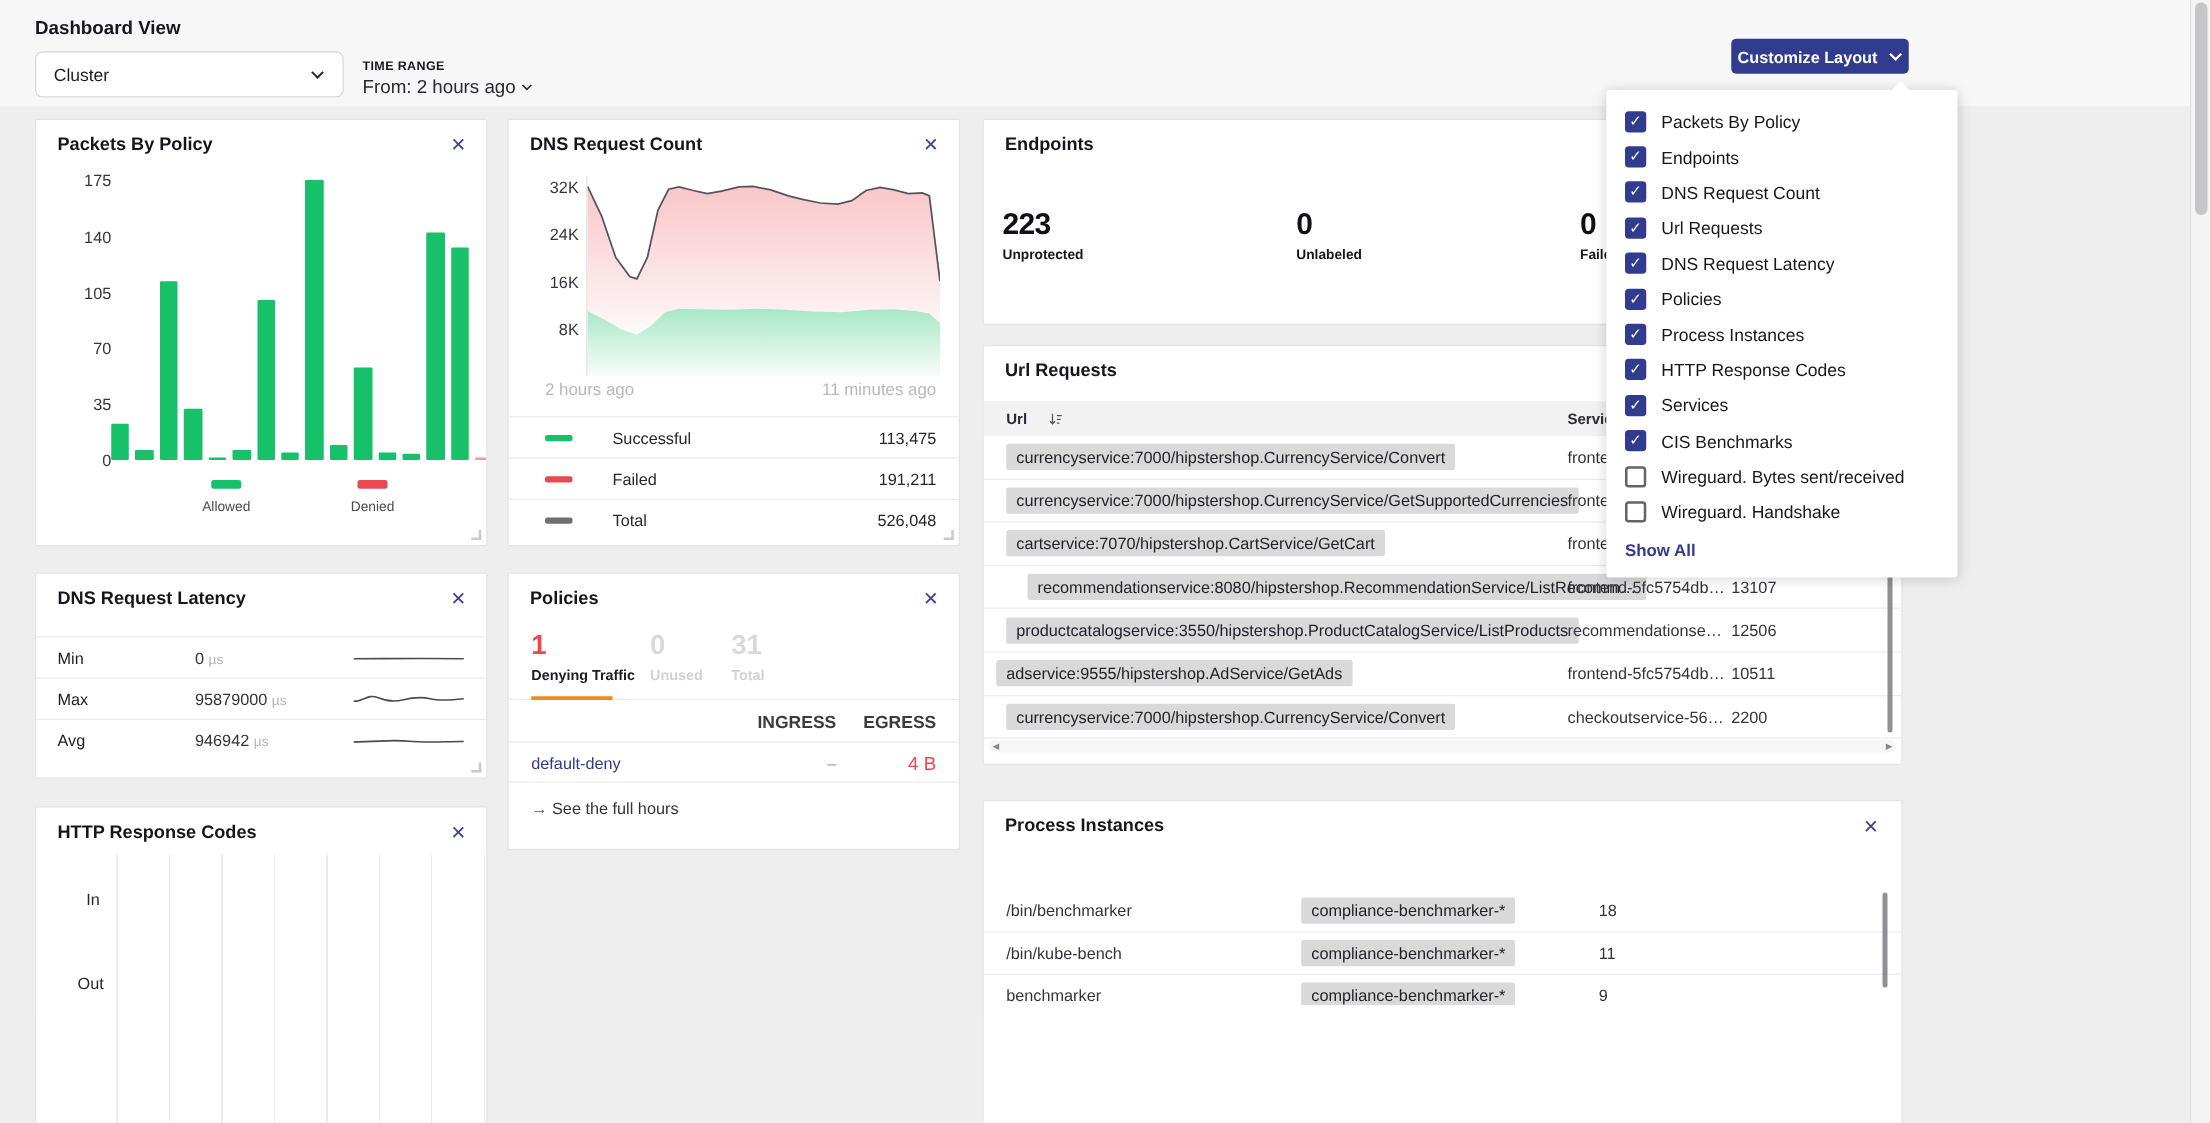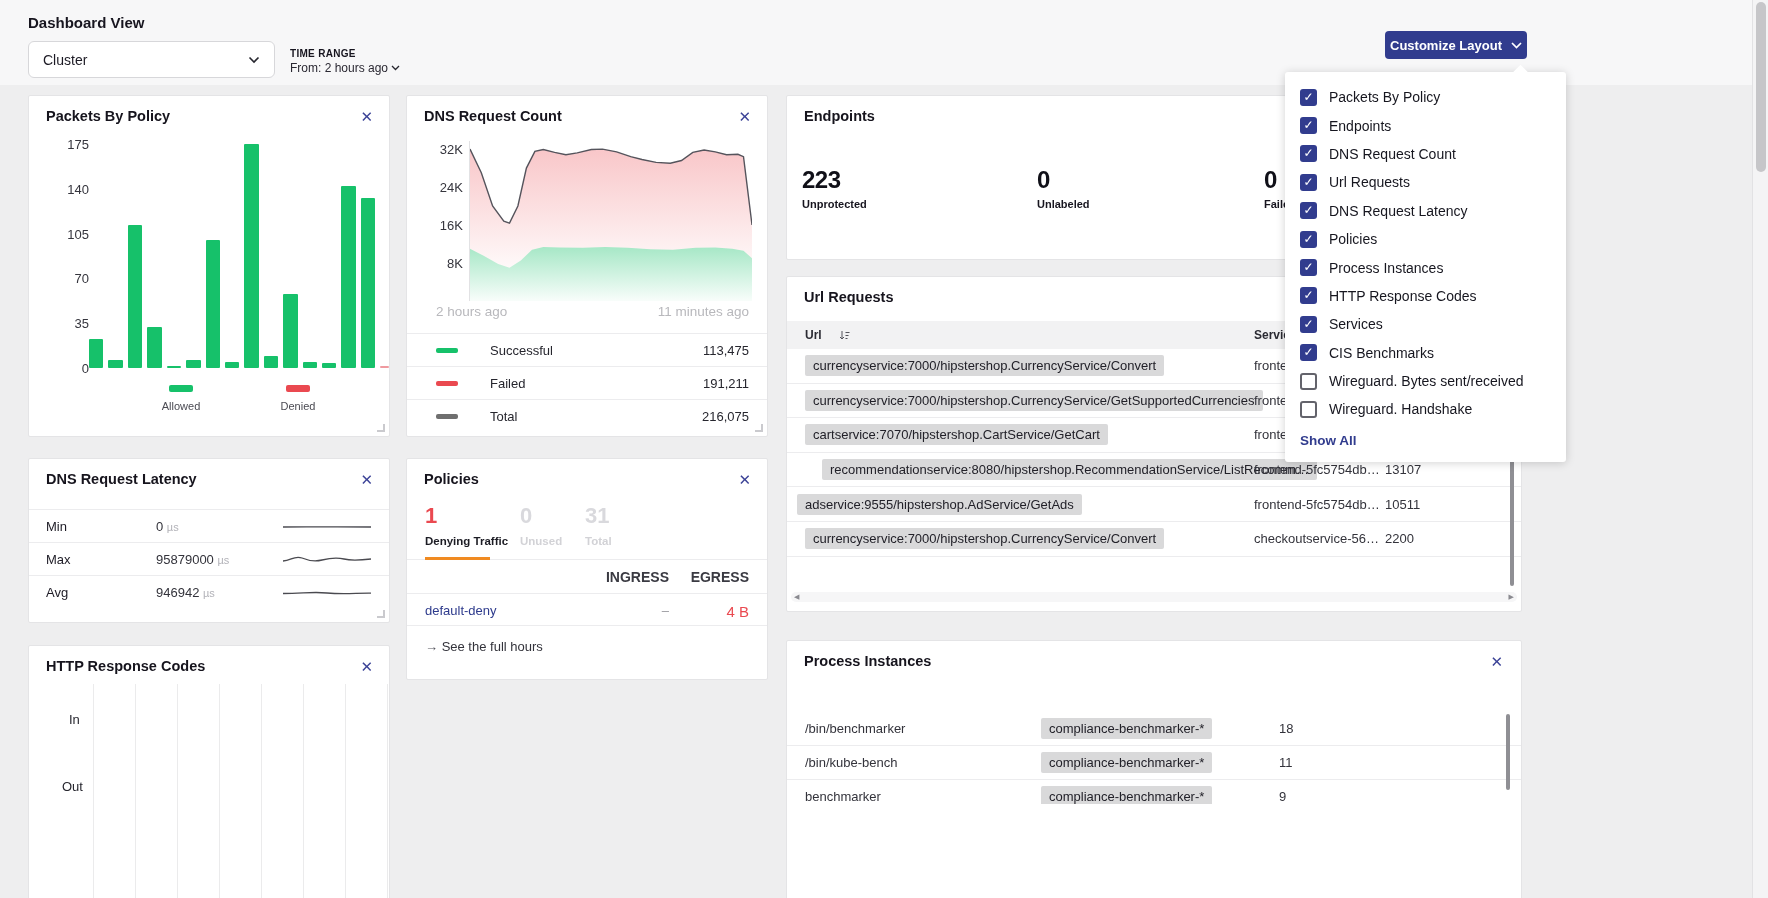--- a/index.html
+++ b/index.html
@@ -6,21 +6,21 @@
   html,body{width:1768px;height:898px;overflow:hidden;background:#eeeeef;
     font-family:"Liberation Sans",sans-serif;-webkit-font-smoothing:antialiased}
   .page{position:relative;width:1768px;height:898px;background:#eeeeef}
   .topbar{position:absolute;left:0;top:0;width:1768px;height:85px;background:#f7f7f8}
   .page-title{position:absolute;left:28px;top:14px;font-size:15px;font-weight:bold;color:#17151f}
   .view-select{position:absolute;left:28px;top:41px;width:247px;height:37px;background:#fff;
     border:1px solid #d7d7da;border-radius:6px;display:flex;align-items:center;padding:0 14px;
     font-size:14px;color:#1c1a24;cursor:pointer}
   .view-select .chev{margin-left:auto}
   .tr-label{position:absolute;left:290px;top:48px;font-size:10px;font-weight:bold;letter-spacing:.3px;color:#17151f}
-  .tr-value{position:absolute;left:290px;top:61px;font-size:12px;color:#2a2832;cursor:pointer}
+  .tr-value{position:absolute;left:290px;top:61px;font-size:15px;color:#2a2832;cursor:pointer}
   .customize-btn{position:absolute;left:1385px;top:31px;width:142px;height:28px;background:#313c8e;
     border:none;border-radius:4px;color:#fff;font-size:13px;font-weight:bold;
     display:flex;align-items:center;justify-content:center;gap:9px;cursor:pointer;font-family:inherit}
   
   .panel{position:absolute;background:#fff;border:1px solid #e4e4e6;border-radius:2px}
   .ptitle{position:absolute;left:17px;top:12px;font-size:14.5px;font-weight:bold;color:#16141d}
   .close{position:absolute;font-size:15px;color:#3c4397;cursor:pointer;line-height:1}
   .corner{position:absolute;right:4px;bottom:4px;width:8px;height:8px;
     border-right:2px solid #bdbdc2;border-bottom:2px solid #bdbdc2;opacity:.8}
   
@@ -191,21 +191,21 @@
       <span class="dc-val">113,475</span>
     </div>
     <div class="dc-legrow" style="top:270px">
       <span class="dc-sw" style="background:#ea4950"></span>
       <span class="dc-name">Failed</span>
       <span class="dc-val">191,211</span>
     </div>
     <div class="dc-legrow" style="top:303px">
       <span class="dc-sw" style="background:#6f6f6f"></span>
       <span class="dc-name">Total</span>
-      <span class="dc-val">216,075</span>
+      <span class="dc-val">526,048</span>
     </div>
     <div class="corner"></div>
   </div>
 
   <div class="panel" style="left:786px;top:95px;width:736px;height:165px">
     <div class="ptitle">Endpoints</div>
     <span class="close" style="right:18px;top:13px">✕</span>
     <div class="ep-stat" style="left:15px">
       <div class="ep-val">223</div>
       <div class="ep-lab">Unprotected</div>
@@ -252,20 +252,25 @@
         </div>
         <div class="trow" style="height: 34.6px; padding-left: 18px;">
           <span class="chip">cartservice:7070/hipstershop.CartService/GetCart</span>
           <span class="cell-abs" style="left: 467px; width: 128px; overflow: hidden;">frontend-5fc5754db…</span>
           <span class="cell-abs" style="left: 598px;"></span>
         </div>
         <div class="trow" style="height: 34.6px; padding-left: 35px;">
           <span class="chip">recommendationservice:8080/hipstershop.RecommendationService/ListRecomm…</span>
           <span class="cell-abs" style="left: 467px; width: 128px; overflow: hidden;">frontend-5fc5754db…</span>
           <span class="cell-abs" style="left: 598px;">13107</span>
+        </div>
+        <div class="trow" style="height: 34.6px; padding-left: 18px;">
+          <span class="chip">productcatalogservice:3550/hipstershop.ProductCatalogService/ListProducts</span>
+          <span class="cell-abs" style="left: 467px; width: 128px; overflow: hidden;">recommendationse…</span>
+          <span class="cell-abs" style="left: 598px;">12506</span>
         </div>
         <div class="trow" style="height: 34.6px; padding-left: 10px;">
           <span class="chip">adservice:9555/hipstershop.AdService/GetAds</span>
           <span class="cell-abs" style="left: 467px; width: 128px; overflow: hidden;">frontend-5fc5754db…</span>
           <span class="cell-abs" style="left: 598px;">10511</span>
         </div>
         <div class="trow" style="height: 34.6px; padding-left: 18px;">
           <span class="chip">currencyservice:7000/hipstershop.CurrencyService/Convert</span>
           <span class="cell-abs" style="left: 467px; width: 128px; overflow: hidden;">checkoutservice-56…</span>
           <span class="cell-abs" style="left: 598px;">2200</span>

